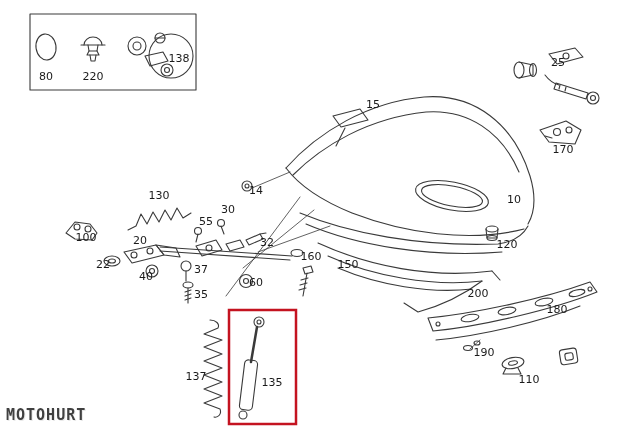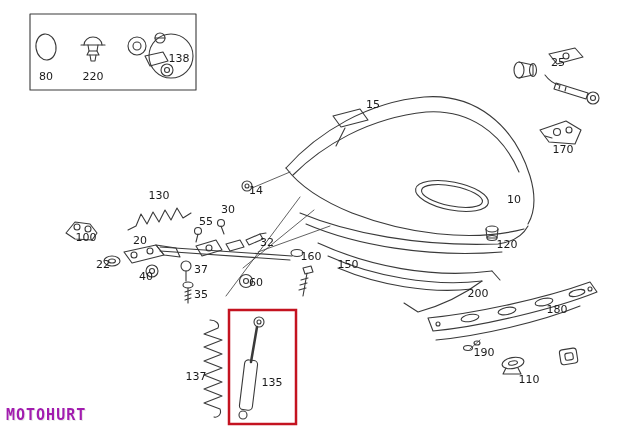--- a/index.html
+++ b/index.html
@@ -12,21 +12,21 @@
   }
   .canvas svg{position:absolute;left:0;top:0;}
   .watermark{
     position:absolute;
     left:6px;
     bottom:6px;
     font-family:"DejaVu Sans Mono",monospace;
     font-weight:bold;
     font-size:15px;
     letter-spacing:1px;
-    color:#a21caf;
+    color:#404040;
     text-shadow:1px 1px 0 #e9e9e9;
     user-select:none;
   }
 </style>
 </head>
 <body>
 
 <div class="canvas">
 
   <svg width="620" height="430" viewBox="0 0 620 430">

